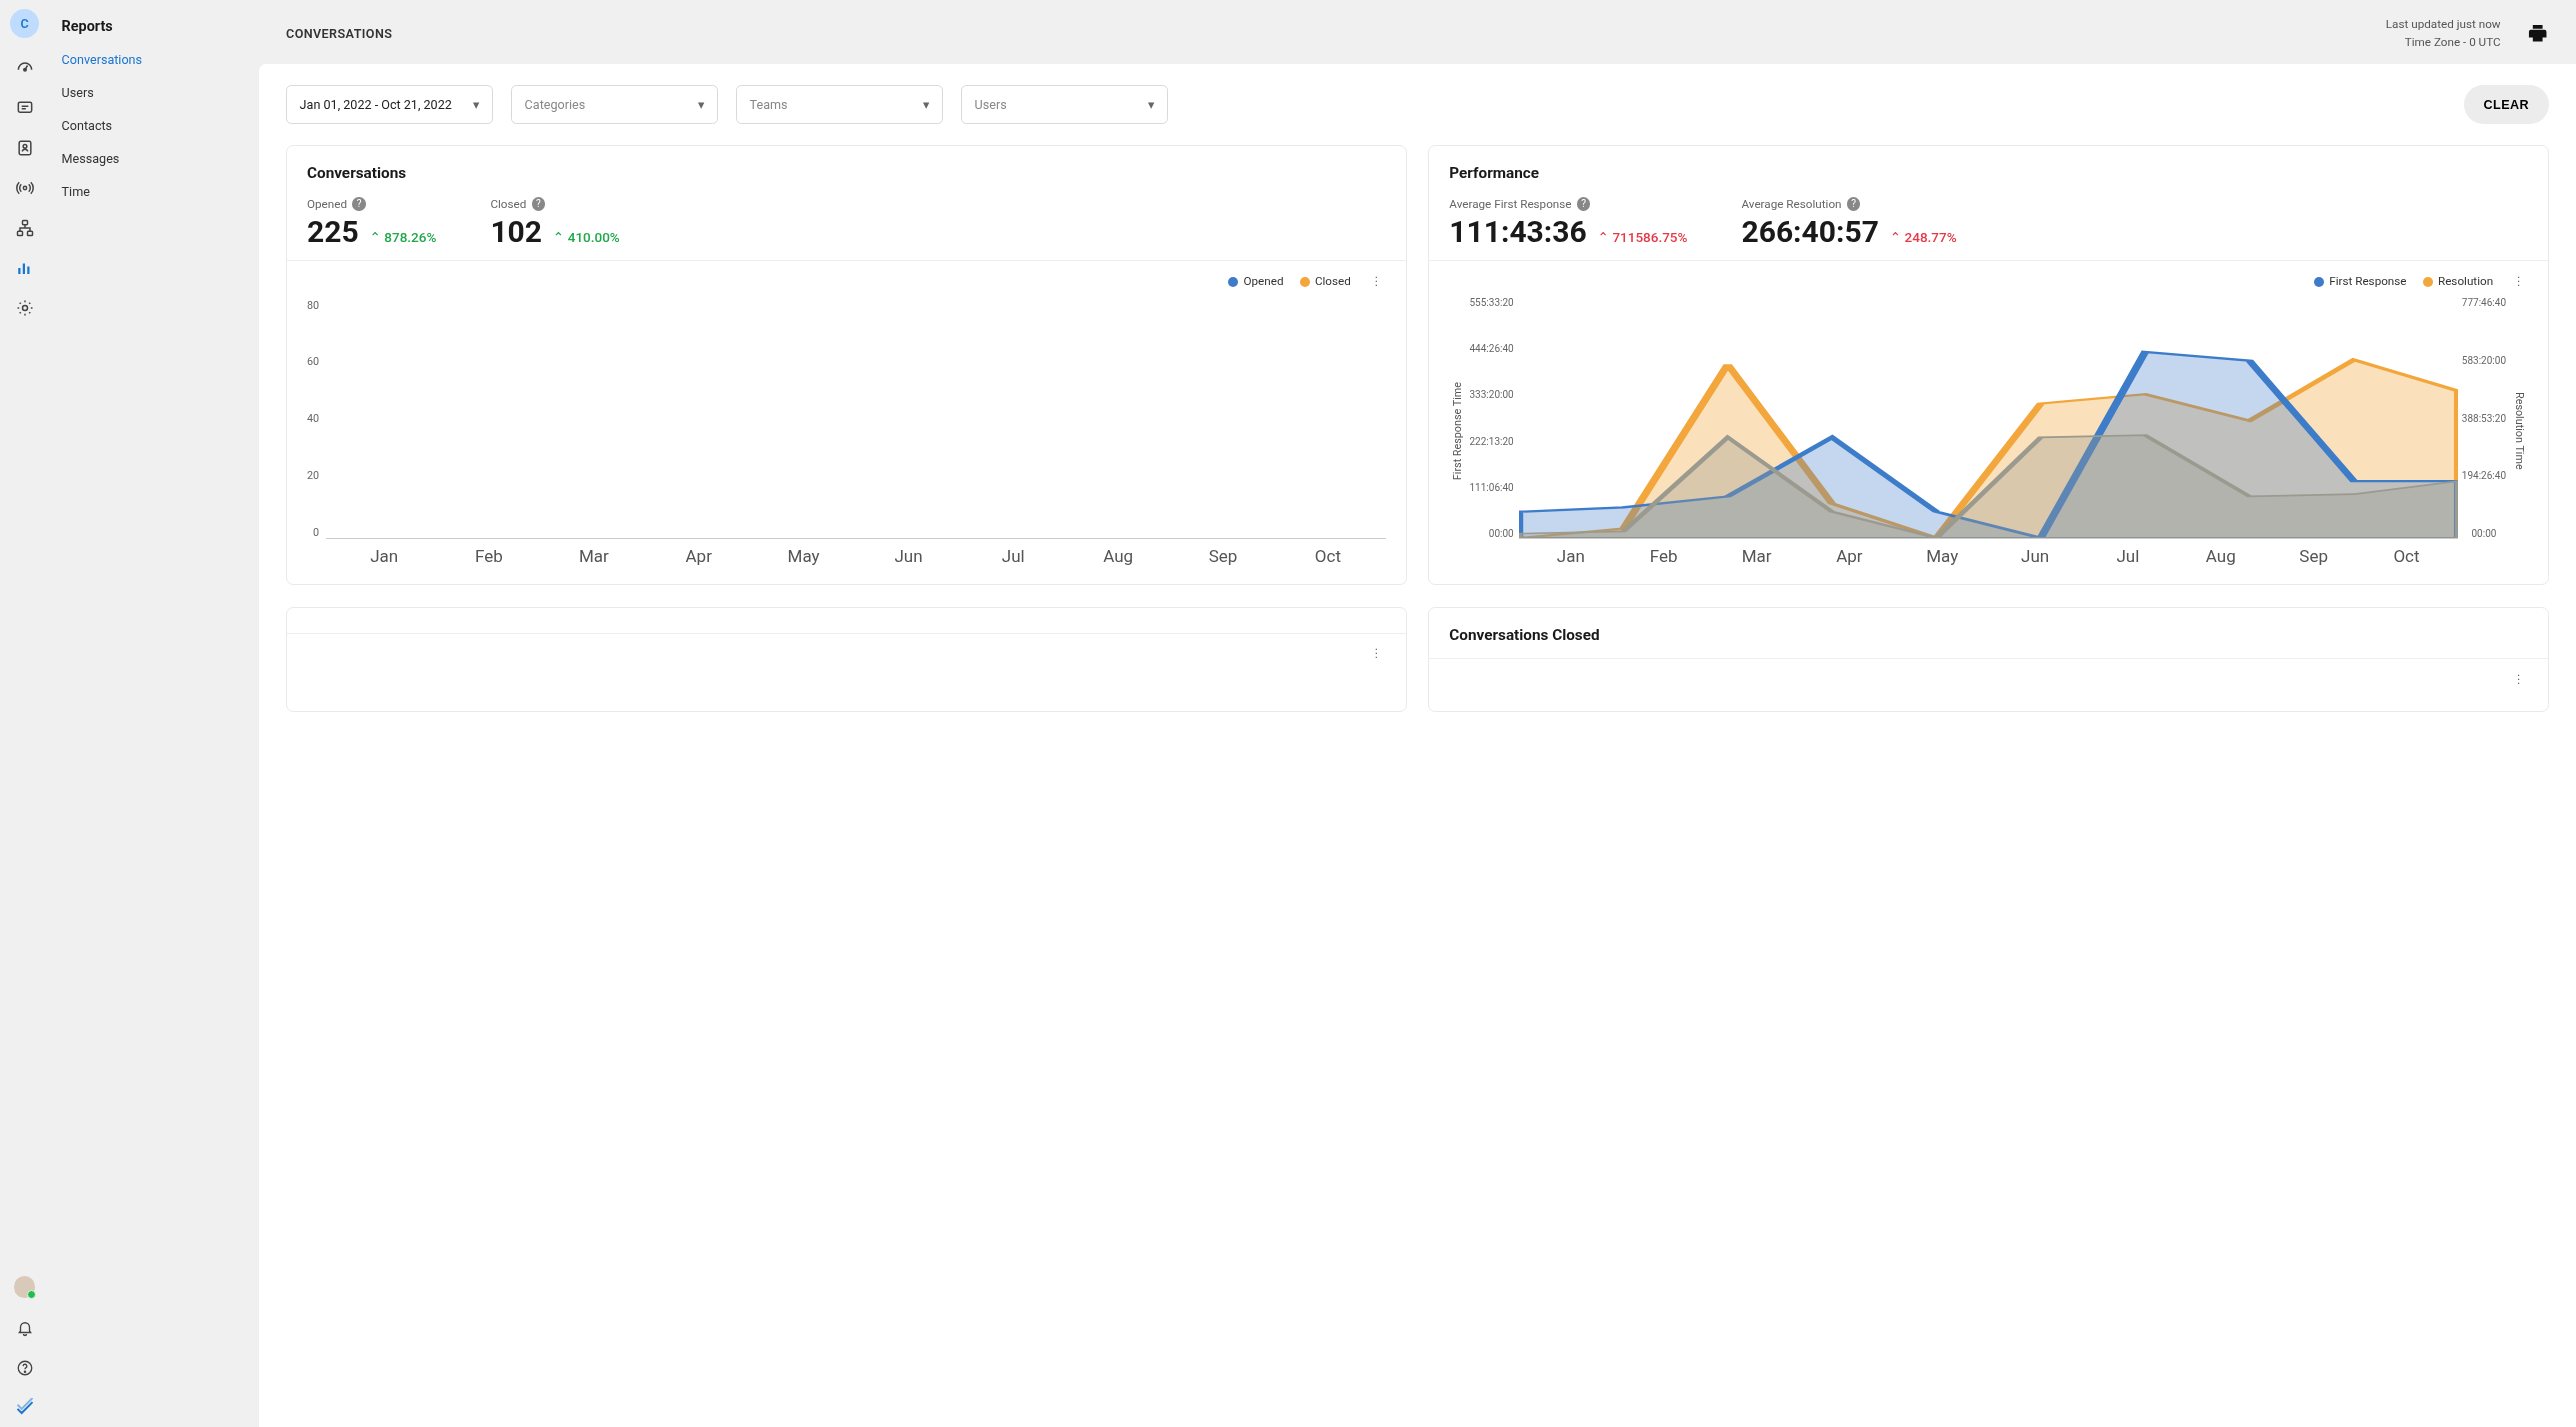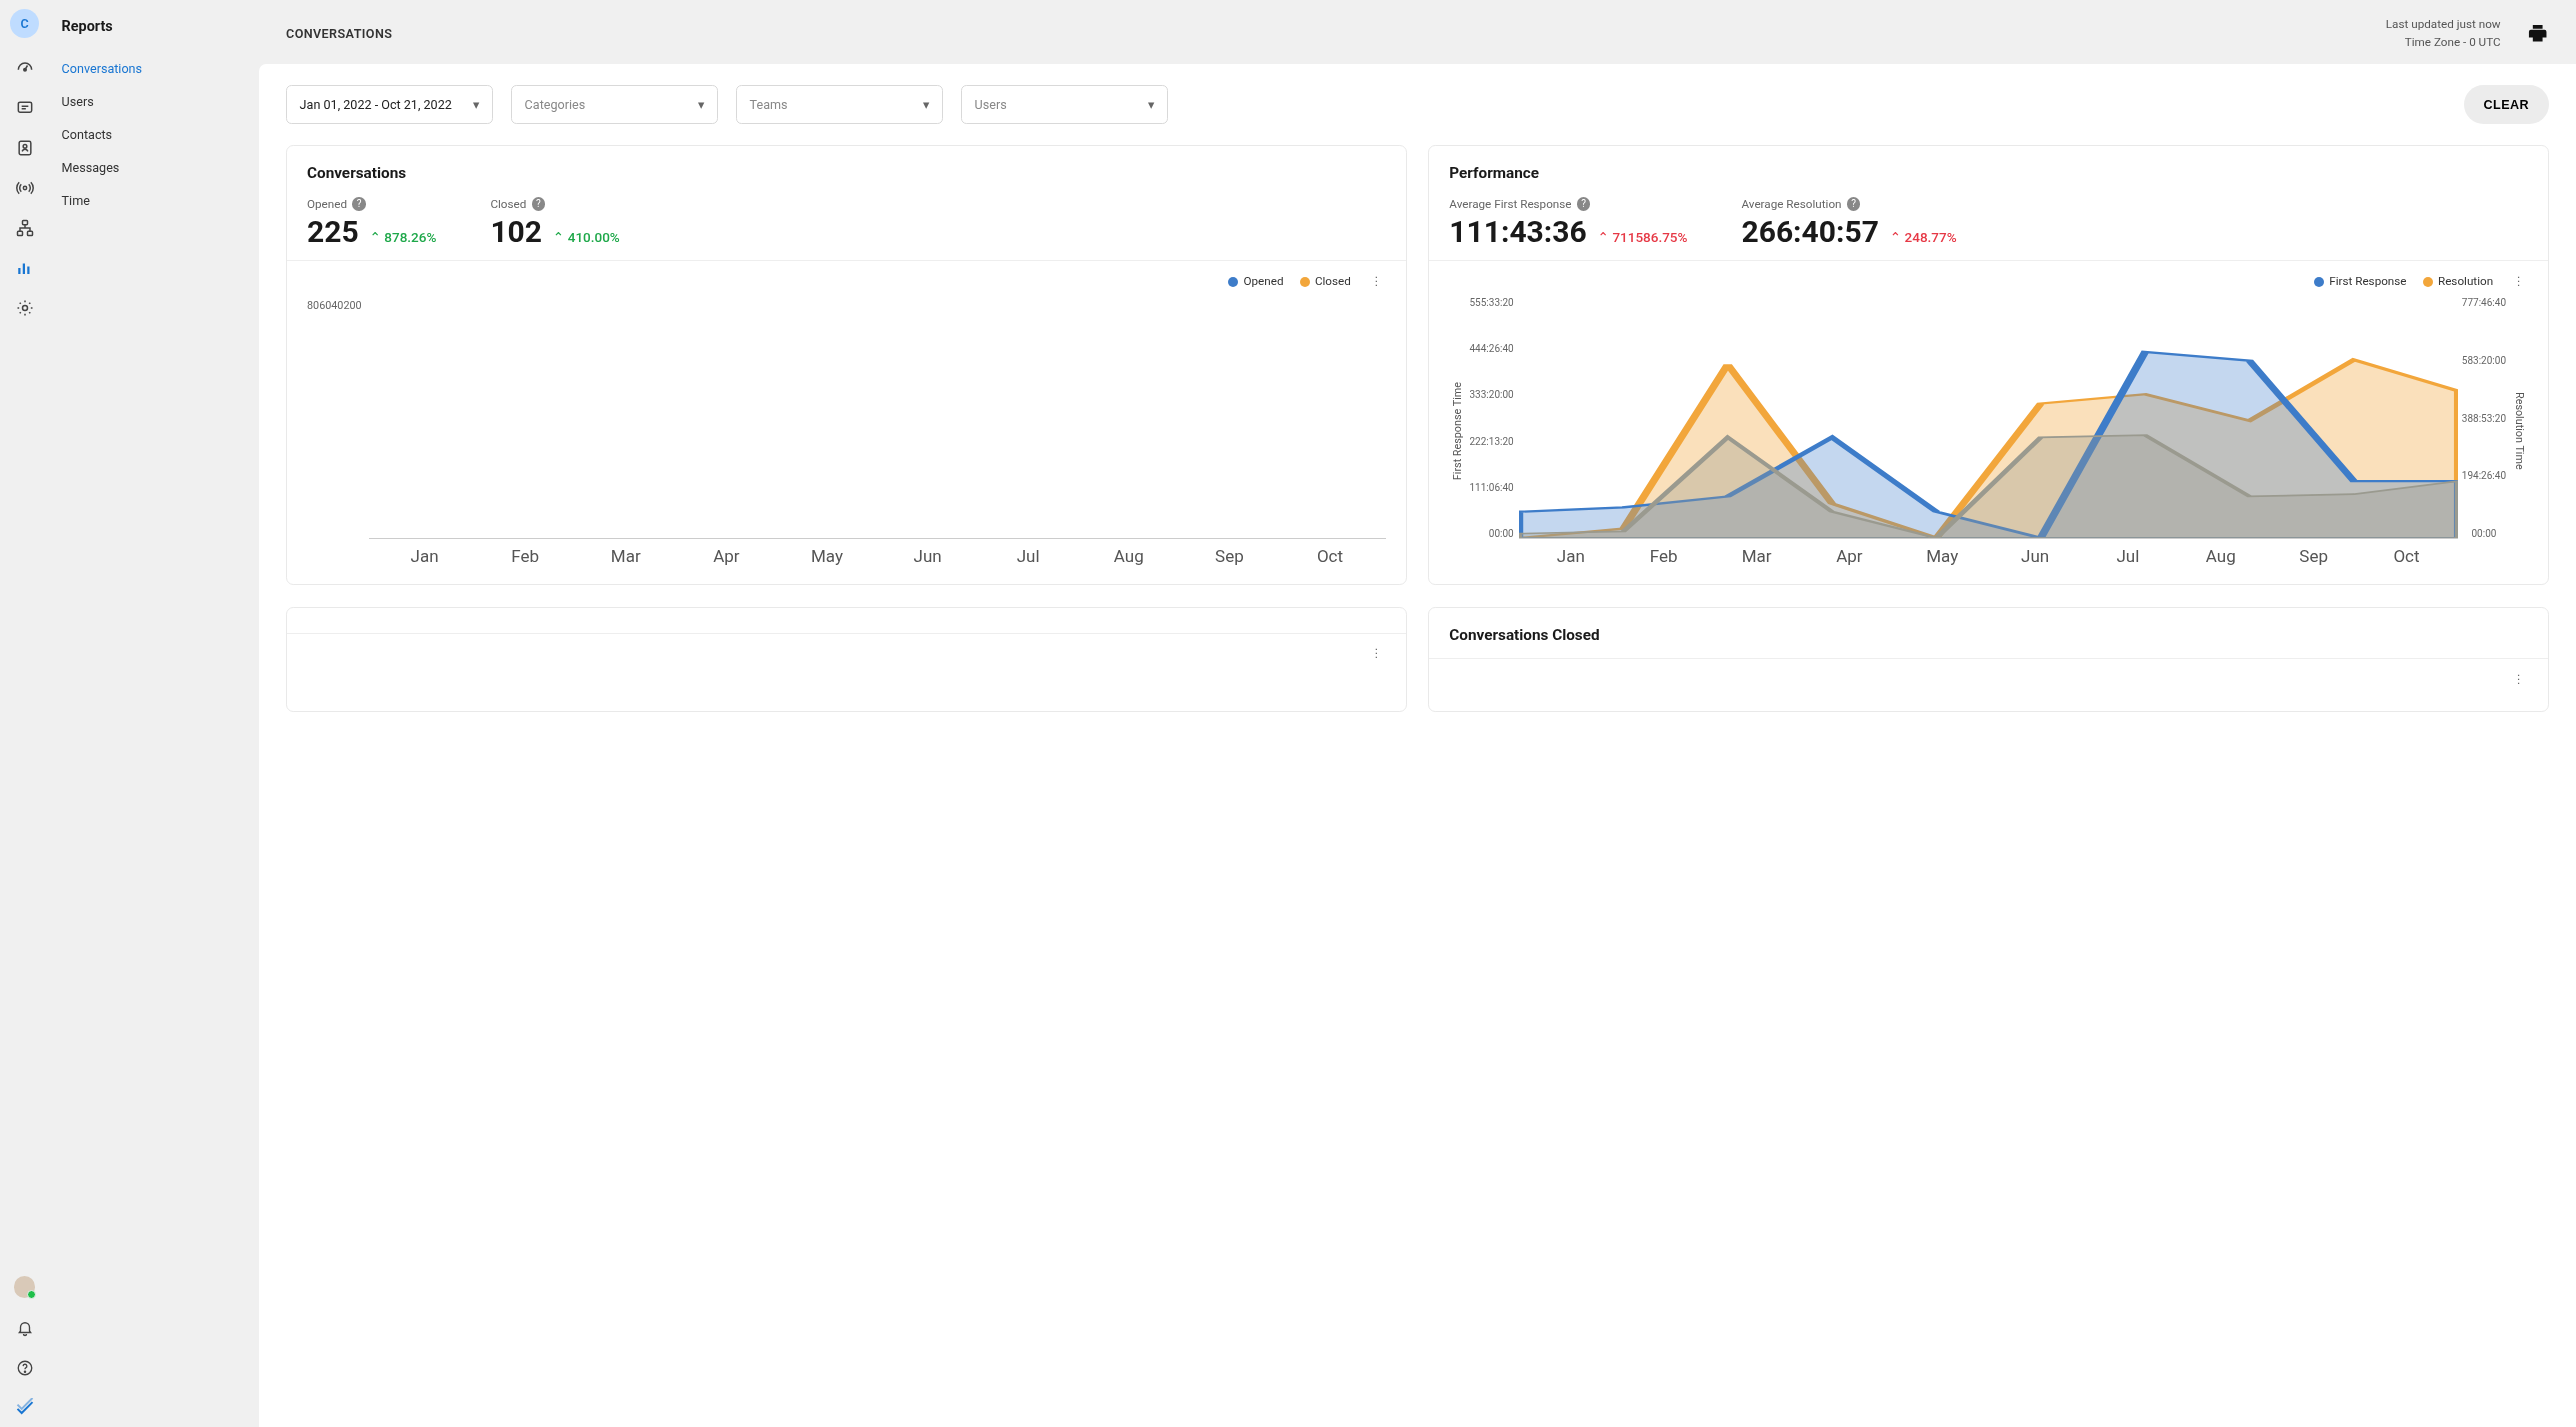--- a/index.html
+++ b/index.html
@@ -8,21 +8,21 @@
 
 .rail { width:49px; background:#f0f0f0; display:flex; flex-direction:column; align-items:center; padding:9px 0; gap:20px; }
 .rail .avatar-top { width:29px; height:29px; border-radius:50%; background:#bfdcff; color:#1976d2; font-weight:600; display:flex; align-items:center; justify-content:center; }
 .rail .spacer { flex:1; }
 .rail .ico { width:20px; height:20px; display:flex; align-items:center; justify-content:center; color:#444; cursor:pointer; }
 .rail .ico.active { color:#1976d2; }
 .rail .user-av { width:21.6px; height:21.6px; border-radius:50%; background:#d9c9b8; position:relative; }
 .rail .user-av::after { content:""; position:absolute; width:7.2px; height:7.2px; background:#1fbf4a; border-radius:50%; bottom:-0.9px; right:-0.9px; border:1.8px solid #f0f0f0;}
 
 .sub { width:210px; background:#f0f0f0; padding:18px 16px 0 12.6px; border-right:0.9px solid #f0f0f0;}
-.sub h1 { font-size:14.4px; font-weight:700; margin-bottom:17px; }
+.sub h1 { font-size:14.4px; font-weight:700; margin-bottom:8px; }
 .sub .nav-item { display:block; padding:9px 0; font-size:12.6px; color:#333; cursor:pointer; }
 .sub .nav-item.active { color:#1976d2; }
 
 .main { flex:1; display:flex; flex-direction:column; background:#f0f0f0; overflow:auto;}
 .topbar { display:flex; align-items:center; padding:16px 27px 12.6px; }
 .topbar .title { font-size:12.6px; letter-spacing:0.4px; font-weight:600; color:#333; }
 .topbar .right { margin-left:auto; text-align:right; font-size:11.7px; color:#555; line-height:1.5; display:flex; align-items:center; gap:25px; }
 .print-ico { width:23.4px; height:23.4px; color:#111; cursor:pointer;}
 .content { background:#fff; border-top-left-radius:7.2px; padding:21.6px 27px; flex:1; }
 
@@ -42,21 +42,21 @@
 .metric .big { font-size:30px; font-weight:700; }
 .metric .delta { font-size:13.5px; font-weight:500; display:flex; align-items:center; gap:3.6px;}
 .delta.good { color:#1fa84a; }
 .delta.bad { color:#e63946; }
 .divider { height:0.9px; background:#eee; margin:7.2px -20px 12.6px;}
 .legend { display:flex; justify-content:flex-end; gap:16px; align-items:center; font-size:11.7px; color:#333; margin-bottom:7.2px;}
 .legend .dot { width:10px; height:10px; border-radius:50%; display:inline-block; margin-right:5.4px; vertical-align:middle;}
 .legend .more { cursor:pointer; color:#666; padding:0 3.6px;}
 
 .barwrap { display:flex; }
-.yaxis { display:flex; flex-direction:row; justify-content:space-between; padding:3.6px 7.2px 21.6px 0; font-size:10.8px; color:#666; text-align:right; height:266px;}
+.yaxis { display:flex; flex-direction:column; justify-content:space-between; padding:3.6px 7.2px 21.6px 0; font-size:10.8px; color:#666; text-align:right; height:266px;}
 .bars { flex:1; display:flex; align-items:flex-end; gap:2.5%; height:244px; border-bottom:0.9px solid #ccc; padding:0 5.4px;}
 .bgrp { flex:1; display:flex; align-items:flex-end; justify-content:center; gap:2.7px; position:relative;}
 .bgrp .bar { width:10px; border-radius:0.9px 0.9px 0 0;}
 .xaxis { display:flex; padding:7.2px 5.4px 0;}
 .xaxis span { flex:1; text-align:center; font-size:17px; color:#555;}
 
 .areawrap { display:flex; align-items:stretch; }
 .area-ylab { writing-mode:vertical-rl; transform:rotate(180deg); font-size:10.8px; color:#555; text-align:center; padding:0 1.8px;}
 .area-yaxis { display:flex; flex-direction:column; justify-content:space-between; font-size:10px; color:#666; padding:1.8px 5.4px 21.6px 3.6px; text-align:right; height:266px;}
 .area-yaxis.right { text-align:left;align-items:center;}

